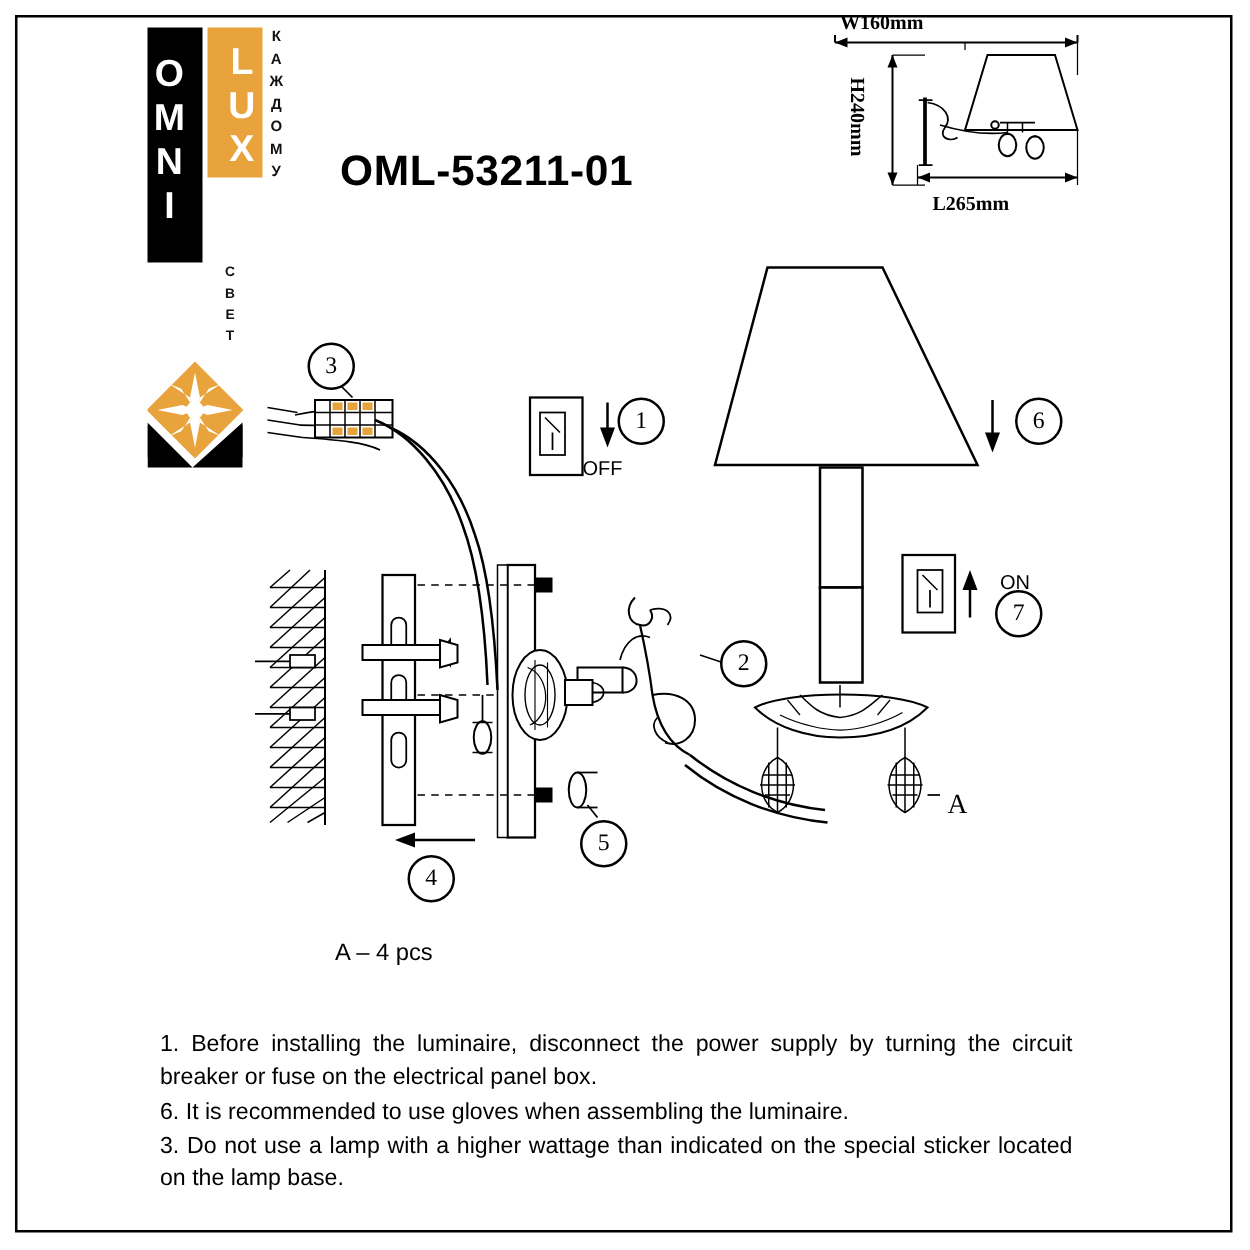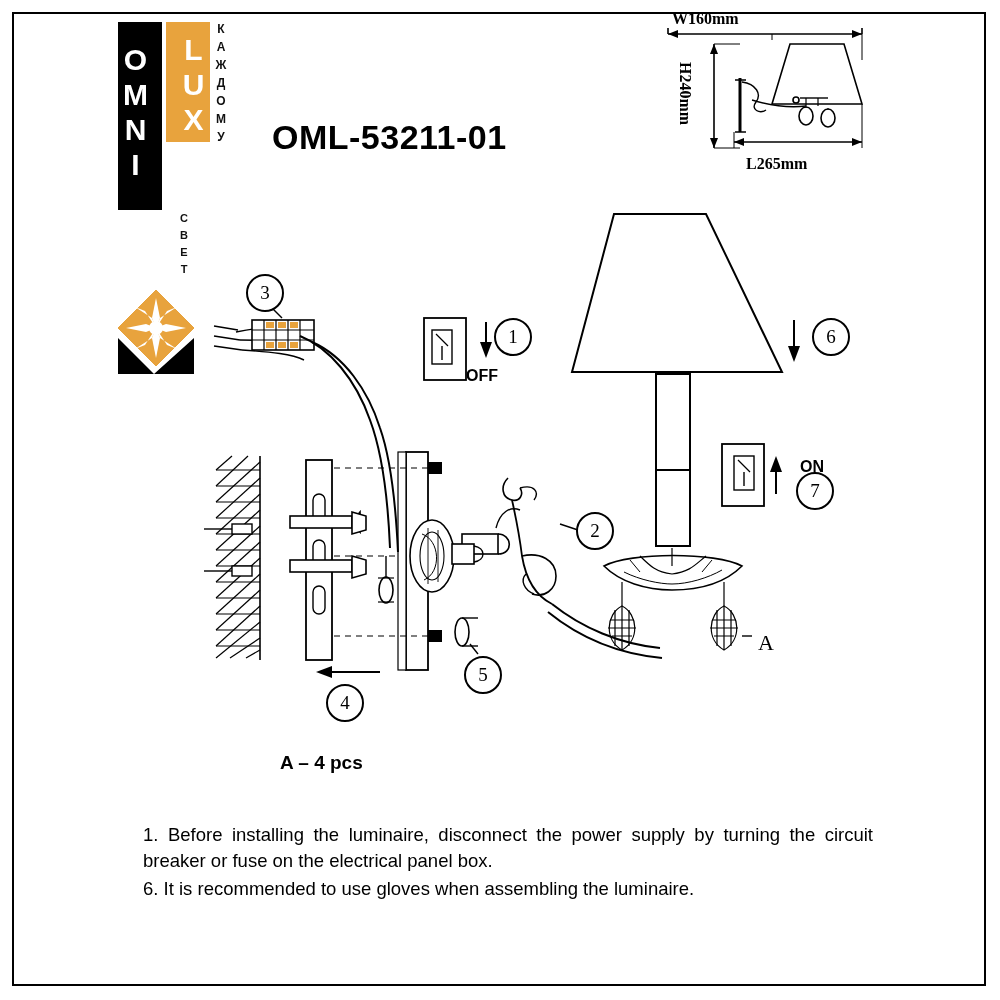--- a/index.html
+++ b/index.html
@@ -127,36 +127,36 @@
     align-items: center;
     justify-content: center;
     font-size: 19px;
     font-weight: normal;
     background: #fff;
     font-family: "Liberation Serif", serif;
   }
   
   .tag {
     position: absolute;
-    font-weight: bold;
+    font-weight: normal;
     font-size: 16px;
   }
   .tag-off { left: 466px; top: 367px; }
   .tag-on  { left: 800px; top: 434px; margin-top: 24px; }
   .tag-a   { left: 758px; top: 630px; font-size: 22px; font-family: "Liberation Serif", serif; font-weight: normal;}
   .pcs-note {
     position: absolute;
-    left: 280px; top: 752px;
+    left: 268px; top: 752px;
     font-size: 19px;
-    font-weight: bold;
+    font-weight: normal;
   }
   
   .instructions {
     position: absolute;
-    left: 143px; top: 822px;
+    left: 128px; top: 822px;
     width: 730px;
     font-size: 18.5px;
     line-height: 1.42;
     text-align: justify;
   }
   .instructions p {
     margin: 0 0 1px 0;
   }
 </style>
 </head>
@@ -418,15 +418,16 @@
   <div class="callout" style="left:326px; top:684px;">4</div>
 
   <div class="tag tag-off">OFF</div>
   <div class="tag tag-on">ON</div>
   <div class="tag tag-a">A</div>
   <div class="pcs-note">A – 4 pcs</div>
 
   <div class="instructions">
     <p>1. Before installing the luminaire, disconnect the power supply by turning the circuit breaker or fuse on the electrical panel box.</p>
     <p>6. It is recommended to use gloves when assembling the luminaire.</p>
+    <p>3. Do not use a lamp with a higher wattage than indicated on the special sticker located on the lamp base.</p>
   </div>
 
 </div>
 
 </body></html>

